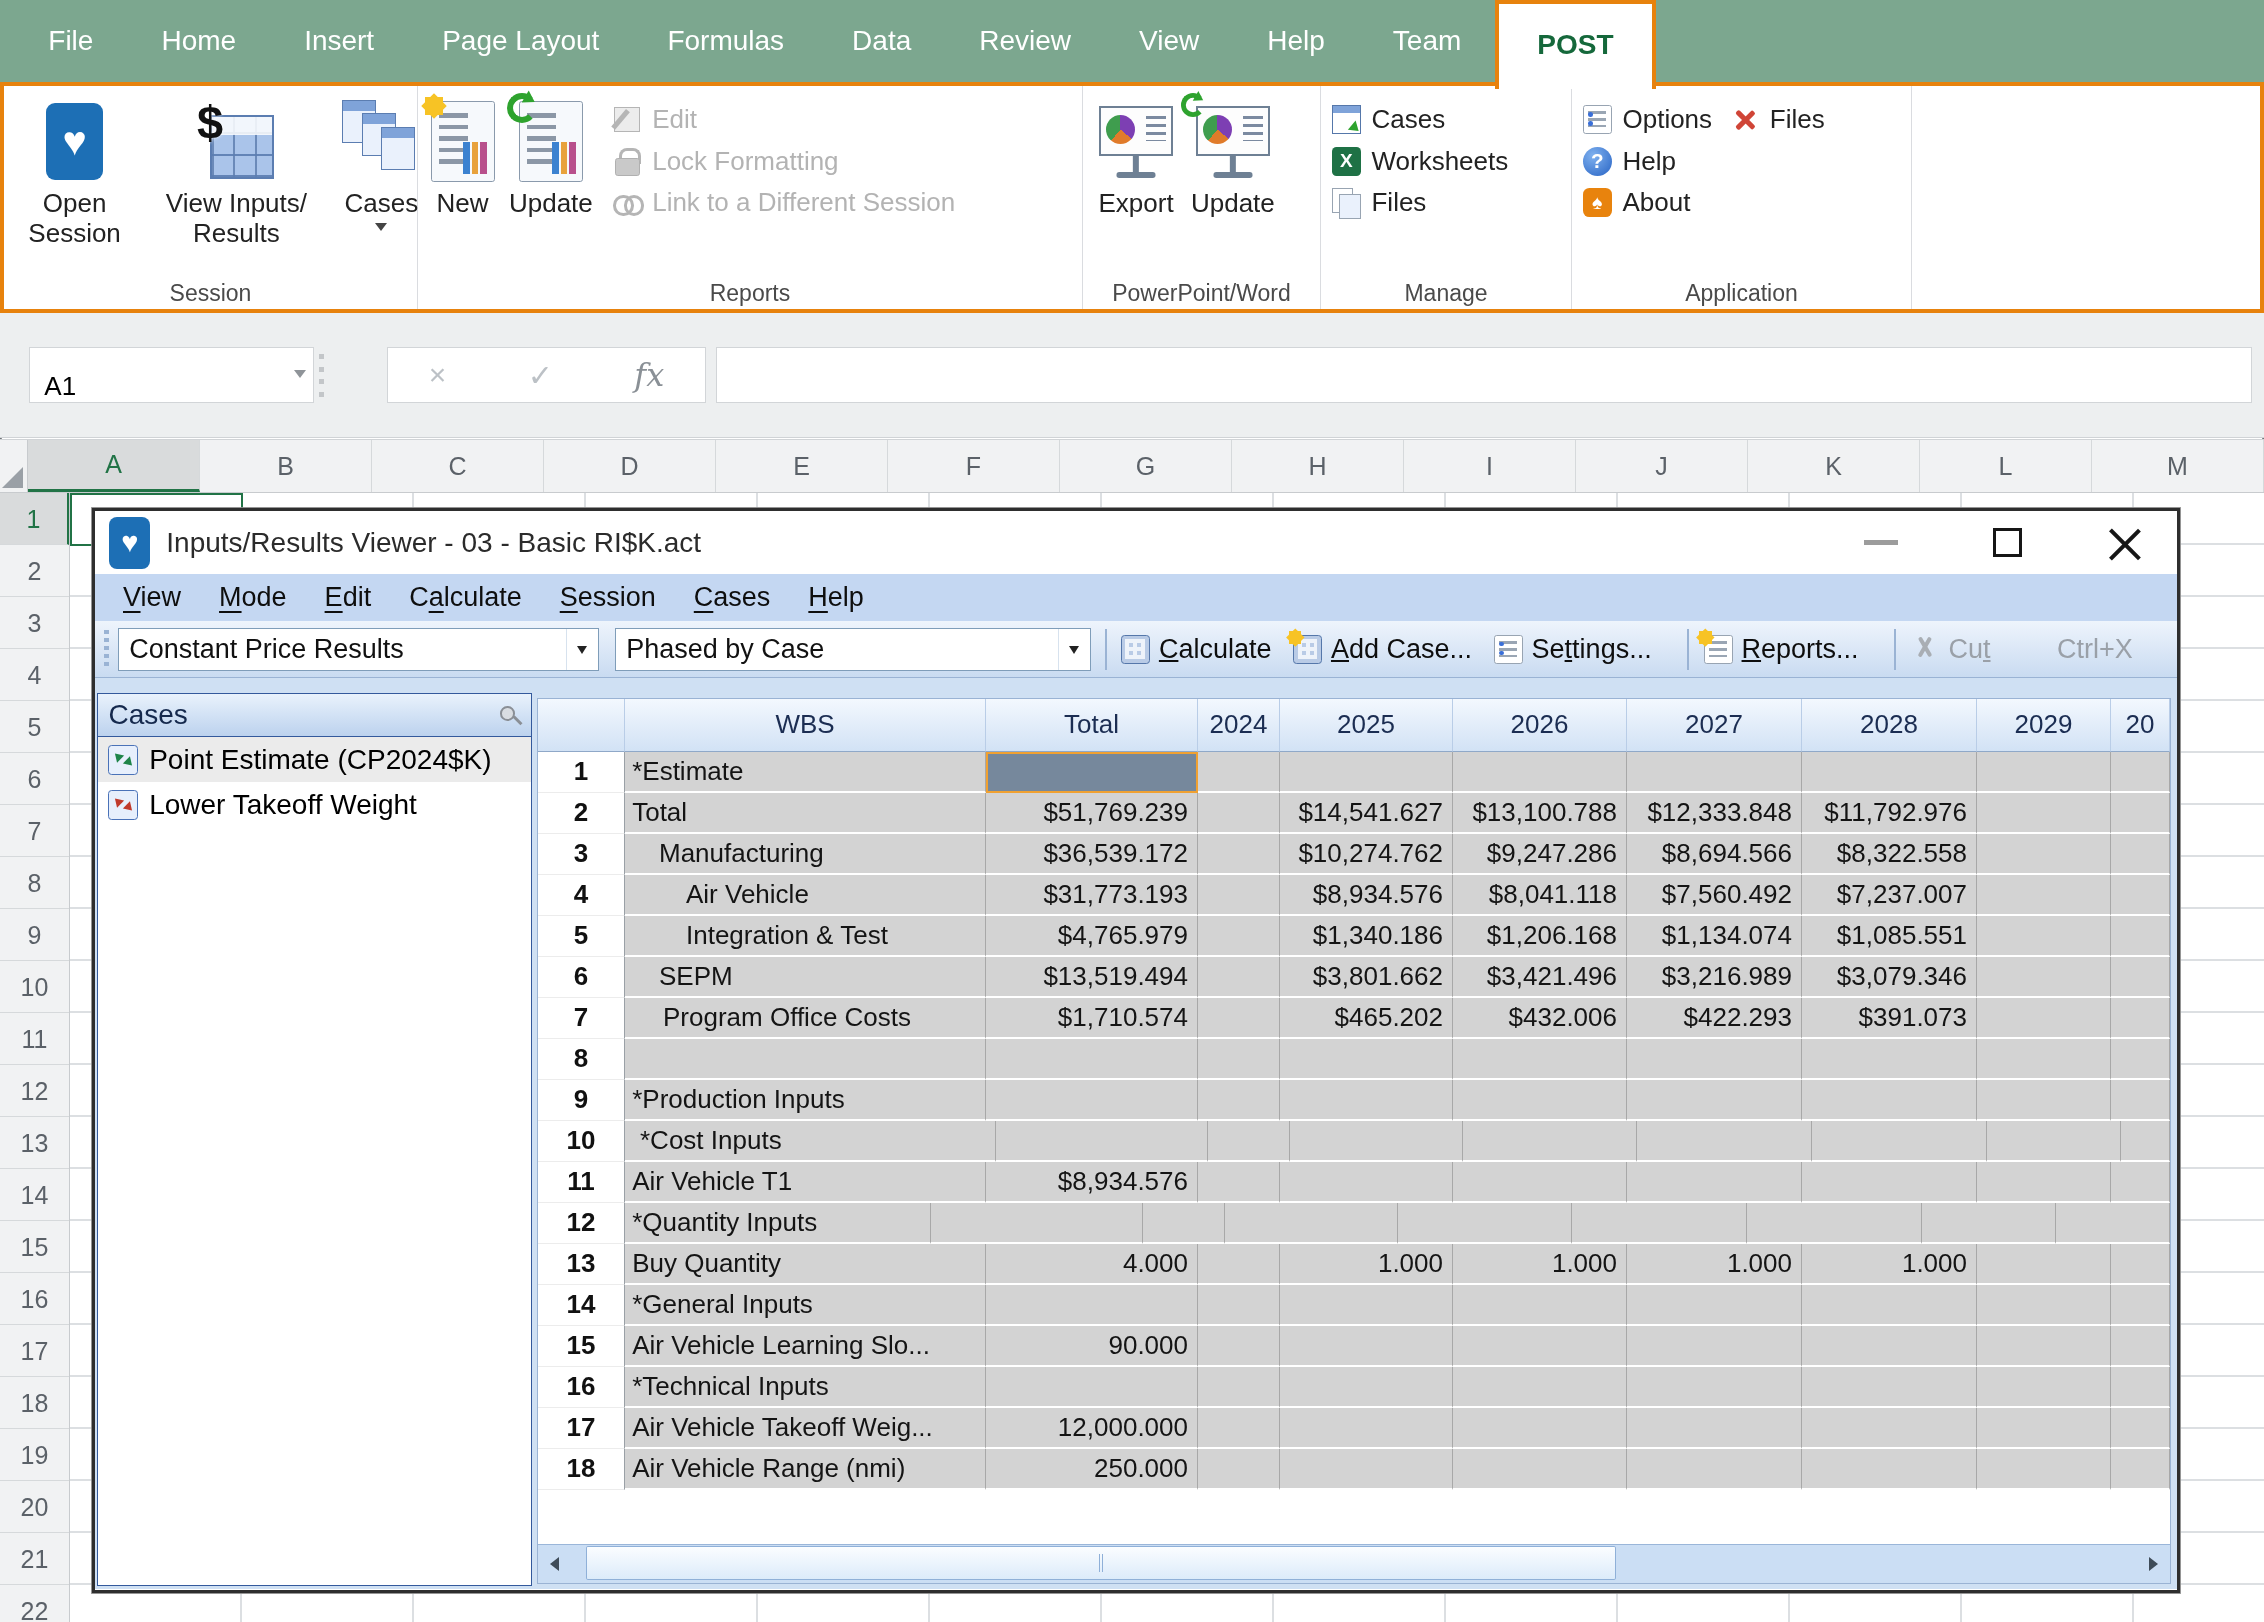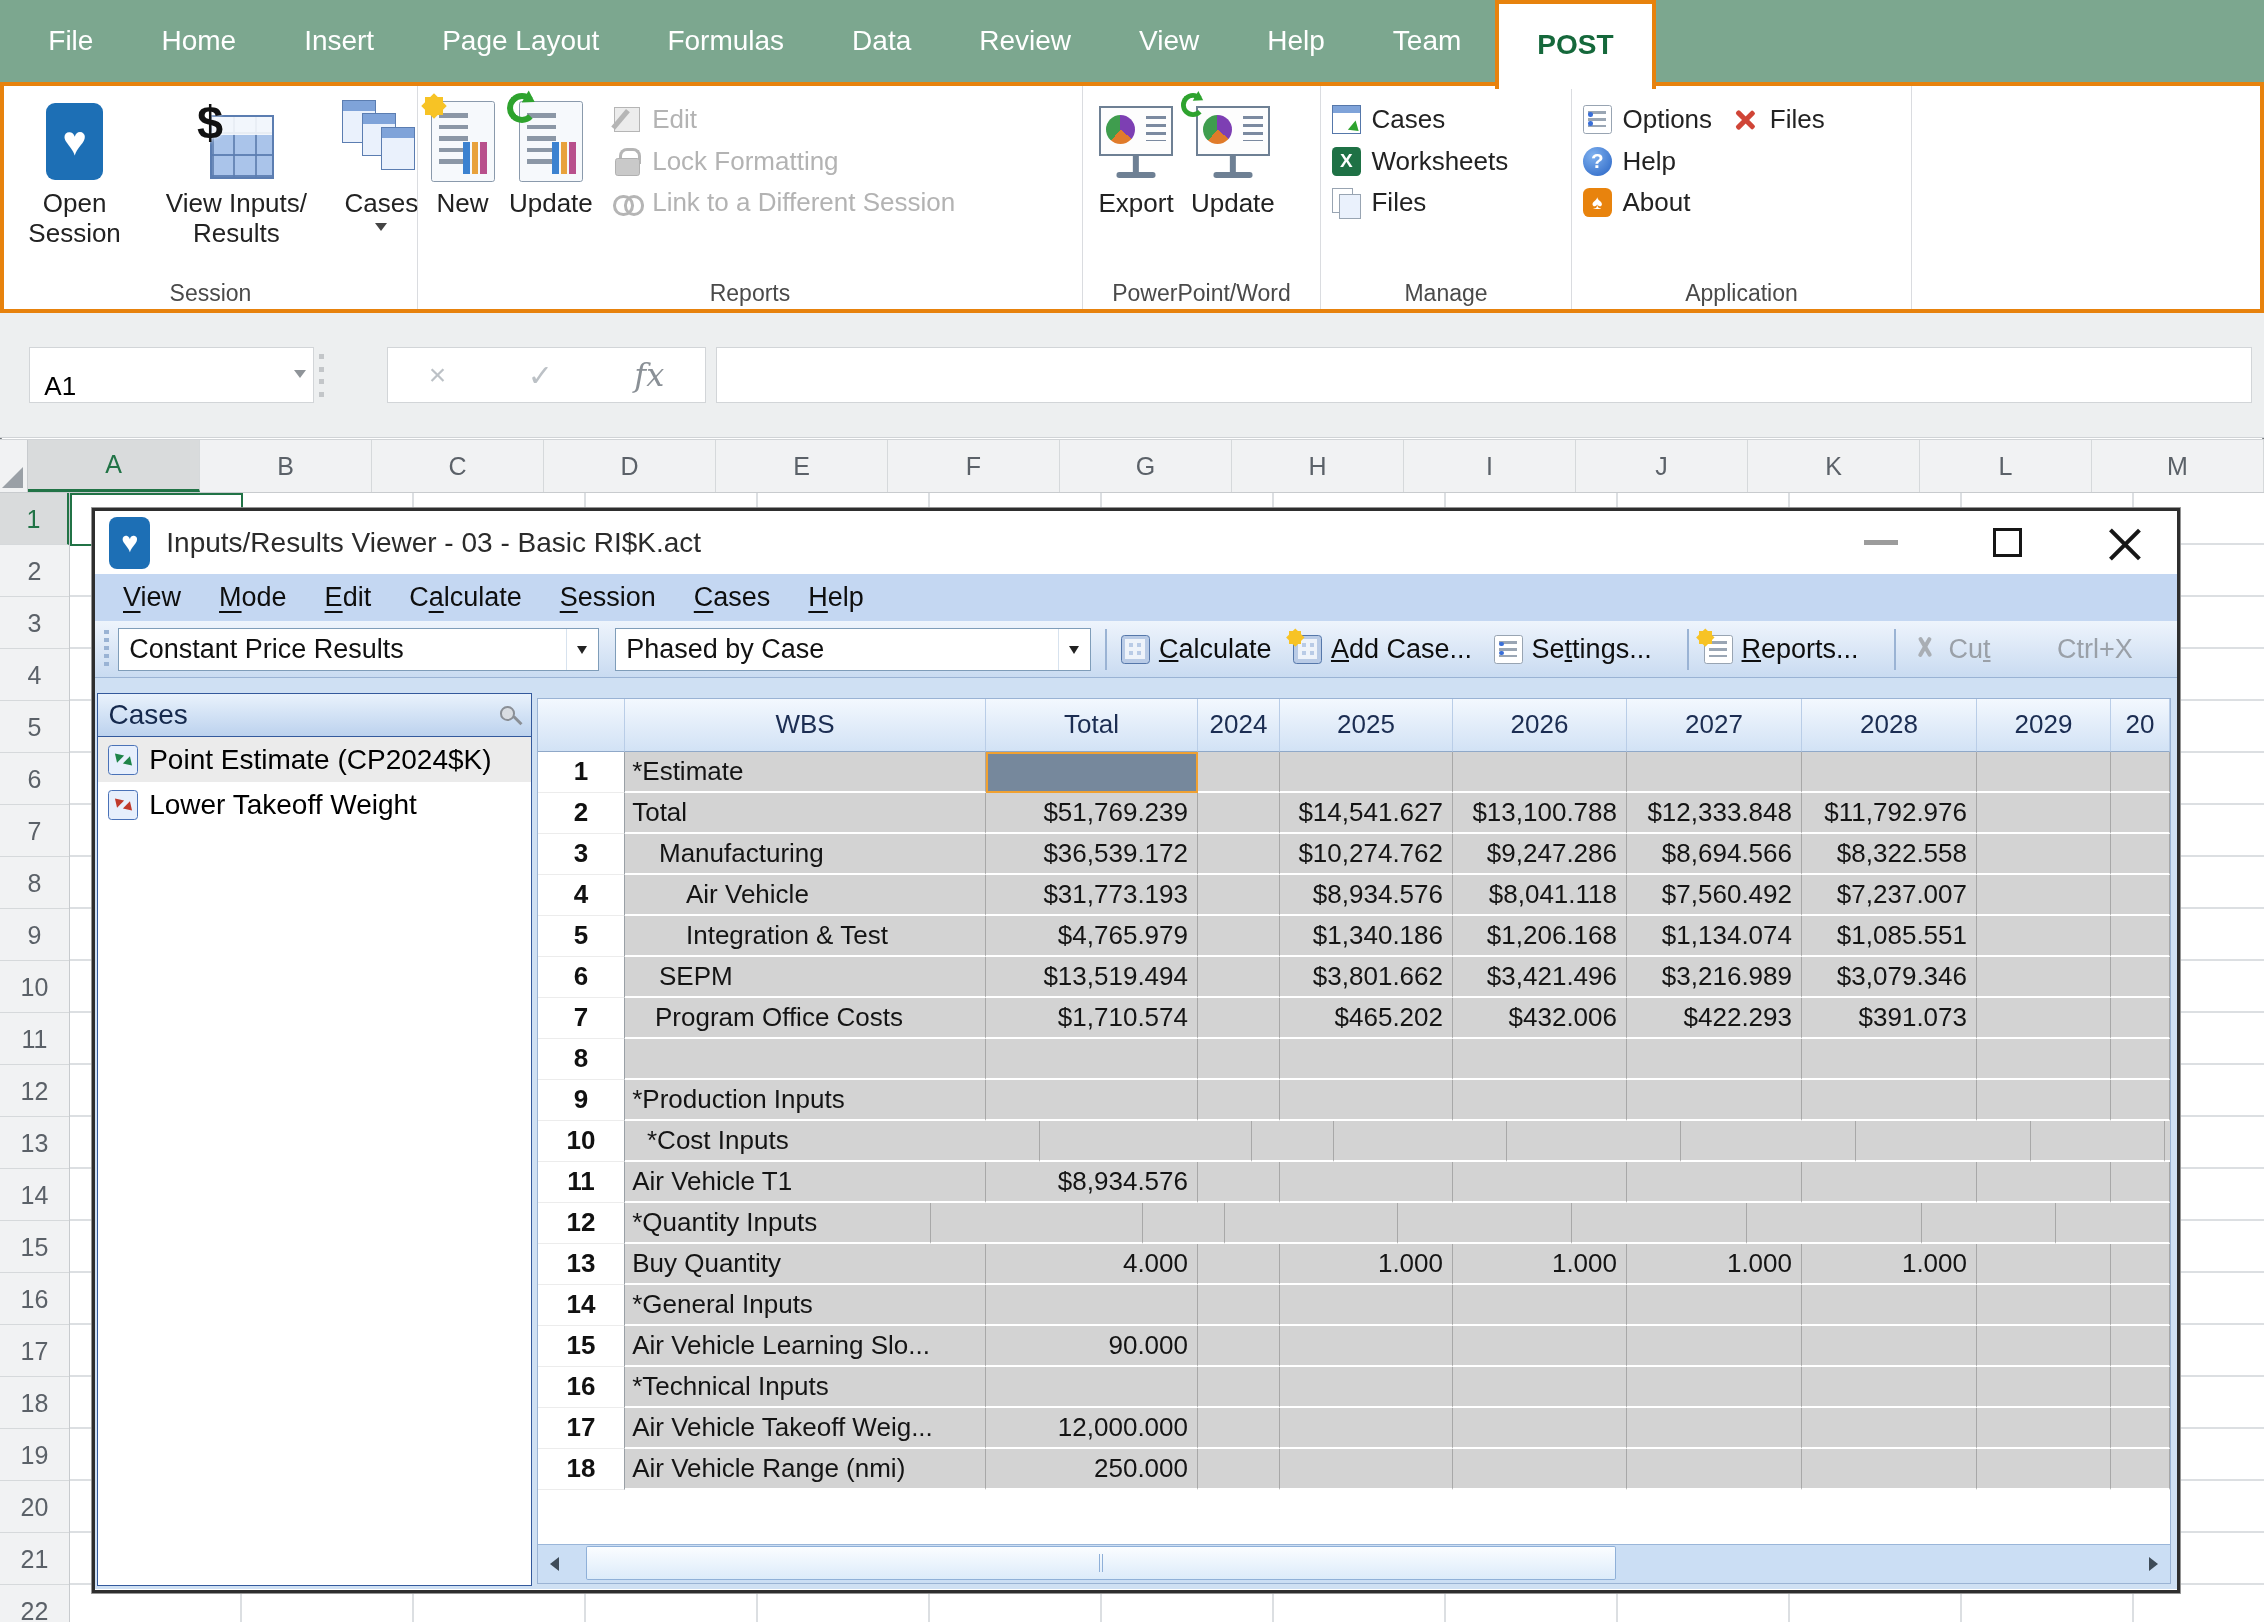--- a/index.html
+++ b/index.html
@@ -601,21 +601,21 @@
               <div class="dcell num" style="width: 82px;"></div>
               <div class="dcell num" style="width: 173px;">$3,801.662</div>
               <div class="dcell num" style="width: 174px;">$3,421.496</div>
               <div class="dcell num" style="width: 175px;">$3,216.989</div>
               <div class="dcell num" style="width: 175px;">$3,079.346</div>
               <div class="dcell num" style="width: 134px;"></div>
               <div class="dcell num" style="width: 59px; flex: 1 1 0%;"></div>
             </div>
             <div class="trow">
               <div class="rn">7</div>
-              <div class="dcell wbs" style="width: 361px; padding-left: 30px;">Program Office Costs</div>
+              <div class="dcell wbs" style="width: 361px; padding-left: 38px;">Program Office Costs</div>
               <div class="dcell num" style="width: 212px;">$1,710.574</div>
               <div class="dcell num" style="width: 82px;"></div>
               <div class="dcell num" style="width: 173px;">$465.202</div>
               <div class="dcell num" style="width: 174px;">$432.006</div>
               <div class="dcell num" style="width: 175px;">$422.293</div>
               <div class="dcell num" style="width: 175px;">$391.073</div>
               <div class="dcell num" style="width: 134px;"></div>
               <div class="dcell num" style="width: 59px; flex: 1 1 0%;"></div>
             </div>
             <div class="trow">
@@ -637,21 +637,21 @@
               <div class="dcell num" style="width: 82px;"></div>
               <div class="dcell num" style="width: 173px;"></div>
               <div class="dcell num" style="width: 174px;"></div>
               <div class="dcell num" style="width: 175px;"></div>
               <div class="dcell num" style="width: 175px;"></div>
               <div class="dcell num" style="width: 134px;"></div>
               <div class="dcell num" style="width: 59px; flex: 1 1 0%;"></div>
             </div>
             <div class="trow">
               <div class="rn">10</div>
-              <div class="dcell wbs" style="width: 415px; padding-left: 22px;">*Cost Inputs</div>
+              <div class="dcell wbs" style="width: 371px; padding-left: 15px;">*Cost Inputs</div>
               <div class="dcell num" style="width: 212px;"></div>
               <div class="dcell num" style="width: 82px;"></div>
               <div class="dcell num" style="width: 173px;"></div>
               <div class="dcell num" style="width: 174px;"></div>
               <div class="dcell num" style="width: 175px;"></div>
               <div class="dcell num" style="width: 175px;"></div>
               <div class="dcell num" style="width: 134px;"></div>
               <div class="dcell num" style="width: 59px; flex: 1 1 0%;"></div>
             </div>
             <div class="trow">

